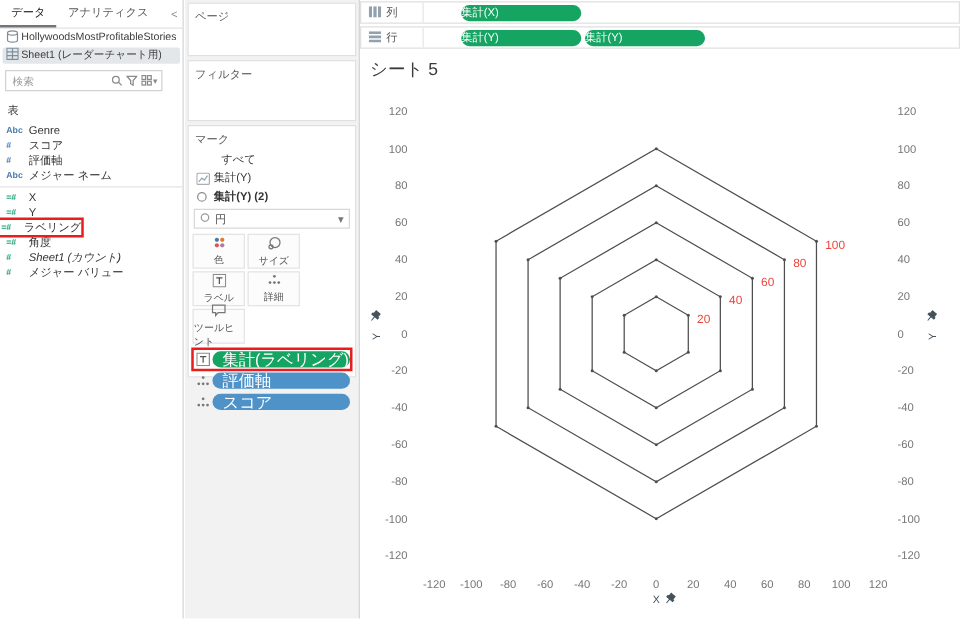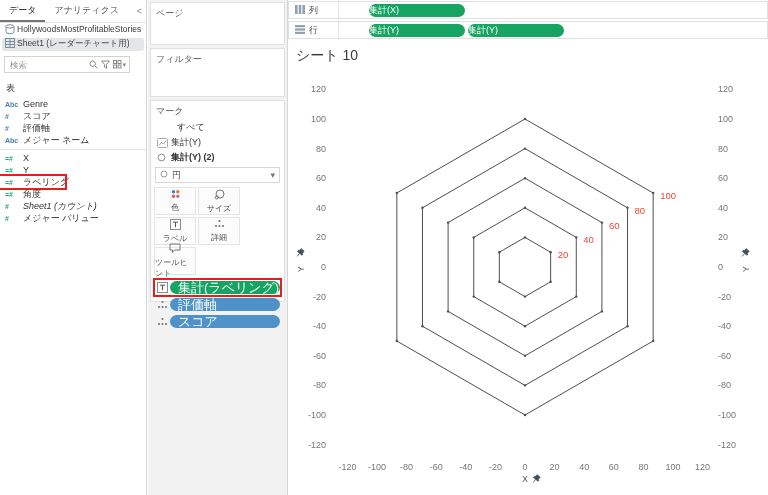--- a/index.html
+++ b/index.html
@@ -21,21 +21,21 @@
   .searchbox input{border:0;outline:0;flex:1;font-size:8.5px;width:50px;color:#333;
                    font-family:"Liberation Sans",sans-serif;}
   .searchbox input::placeholder{color:#9a9a9a;}
   .searchbox .sic{display:flex;align-items:center;margin-left:3px;color:#8a8a8a;}
   .sec-head{padding:5px 6px 3px 6px;color:#3a3a3a;}
   .field-row{display:flex;align-items:center;height:12px;padding-left:5px;position:relative;}
   .field-row .fic{width:18px;flex:0 0 18px;font-size:7px;font-weight:bold;letter-spacing:0;}
   .fic.blue{color:#4a7db0;} .fic.green{color:#1fa579;}
   .field-row .flabel{font-size:9px;color:#333;white-space:nowrap;}
   .field-row.italic .flabel{font-style:italic;}
-  .field-row.hl{outline:2px solid #ea1c1c;outline-offset:0;width:60px;}
+  .field-row.hl{outline:2px solid #ea1c1c;outline-offset:0;width:60px;justify-content:flex-end;}
   .field-div{border-top:1px solid #e3e3e3;margin:3px 0 2px 0;}
   
   .shelf-panel{position:absolute;left:148px;top:0;width:140px;height:495px;background:#f2f2f2;
                border-right:1px solid #d6d6d6;box-sizing:border-box;}
   .card{position:absolute;left:2px;right:2px;background:#fff;border:1px solid #e0e0e0;box-sizing:border-box;}
   .card-label{padding:4px 5px 2px 5px;color:#5a5a5a;}
   #card-pages{top:2px;height:43px;}
   #card-filters{top:48px;height:49px;}
   #card-marks{top:100px;height:202px;}
   .mlayer{display:flex;align-items:center;height:15px;padding-left:6px;color:#333;}
@@ -313,21 +313,21 @@
               <rect x="0" y="6.8" width="10" height="2.2" fill="#93a1ac"></rect>
             </svg>
         </span>
         <span>行</span>
       </div>
       <div class="shelf-pills" id="row-pills">
           <div class="spill">集計(Y)</div>
           <div class="spill">集計(Y)</div>
         </div>
     </div>
-    <div class="sheet-title">シート 10</div>
+    <div class="sheet-title">シート 5</div>
     <svg id="chart-svg" width="480" height="453">
         <text x="38" y="50.400000000000006" text-anchor="end" font-size="9" fill="#767676">120</text>
         <text x="38" y="80" text-anchor="end" font-size="9" fill="#767676">100</text>
         <text x="38" y="109.6" text-anchor="end" font-size="9" fill="#767676">80</text>
         <text x="38" y="139.2" text-anchor="end" font-size="9" fill="#767676">60</text>
         <text x="38" y="168.8" text-anchor="end" font-size="9" fill="#767676">40</text>
         <text x="38" y="198.4" text-anchor="end" font-size="9" fill="#767676">20</text>
         <text x="38" y="228" text-anchor="end" font-size="9" fill="#767676">0</text>
         <text x="38" y="257.6" text-anchor="end" font-size="9" fill="#767676">-20</text>
         <text x="38" y="287.2" text-anchor="end" font-size="9" fill="#767676">-40</text>

